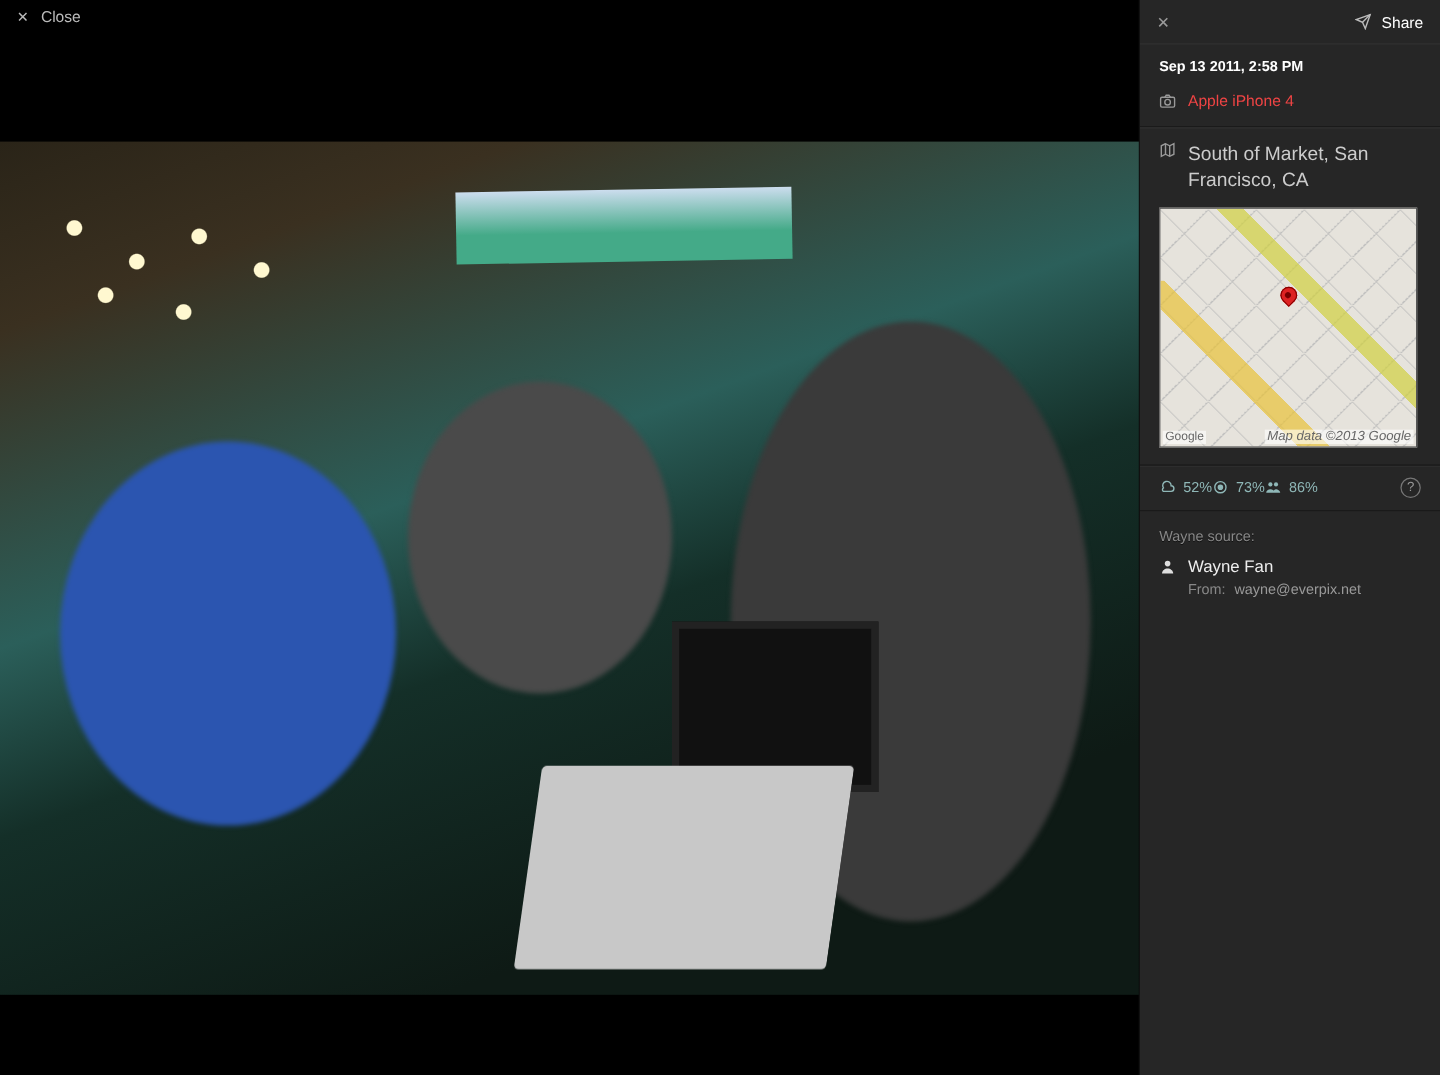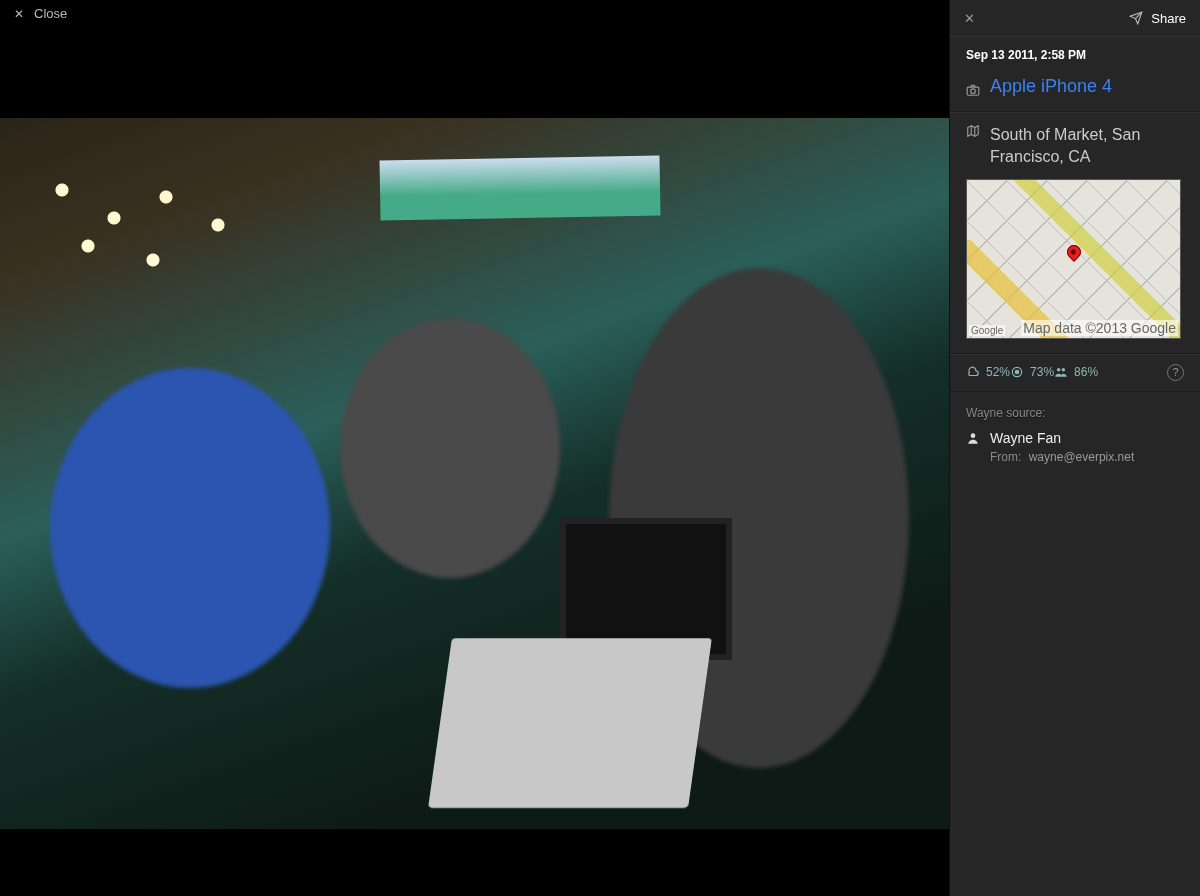--- a/index.html
+++ b/index.html
@@ -107,22 +107,22 @@
   .timestamp {
     color: #fff;
     font-weight: 600;
     font-size: 12px;
     margin-bottom: 14px;
   }
   .row {
     display: flex;
     align-items: flex-end;
     gap: 10px;
-    color: #3b82f6;
-    font-size: 18px;
+    color: #ef4444;
+    font-size: 13px;
   }
   .mini-icon {
     width: 14px;
     height: 14px;
     display: inline-flex;
     align-items: center;
     justify-content: center;
     color: #888;
     flex: none;
   }
@@ -132,21 +132,21 @@
     padding: 10px 16px;
     border-bottom: 1px solid #1a1a1a;
     box-shadow: inset 0 1px 0 #303030;
     font-size: 11px;
     color: #aaa;
   }
   .loc-section { padding: 12px 16px 14px 16px; border-bottom: 1px solid #1a1a1a; box-shadow: inset 0 1px 0 #303030; }
   .loc-row { display:flex; gap:10px; align-items:flex-start; color:#ccc; font-size:16px; margin-bottom:10px; line-height:1.4; }
   .map {
     width: 215px;
-    height: 160px;
+    height: 200px;
     border: 1px solid #555;
     box-sizing: border-box;
     position: relative;
     background:
       linear-gradient(45deg, transparent 48%, #bbb 48% 50%, transparent 50%) 0 0/40px 40px,
       linear-gradient(-45deg, transparent 48%, #bbb 48% 50%, transparent 50%) 0 0/40px 40px,
       #e6e3dc;
     overflow: hidden;
   }
   .map::before {
@@ -161,21 +161,21 @@
     position: absolute;
     left: 100px; top: 65px;
     width: 14px; height: 14px;
     background: #d22;
     border-radius: 50% 50% 50% 0;
     transform: rotate(-45deg);
     box-shadow: 0 0 0 1px #800 inset;
   }
   .pin::after { content:""; position:absolute; left:4px; top:4px; width:5px; height:5px; background:#700; border-radius:50%; }
   .map-attr-left { position:absolute; left:2px; bottom:2px; font-size:10px; color:#666; background:rgba(255,255,255,.6); padding:0 2px;}
-  .map-attr-right { position:absolute; right:2px; bottom:2px; font-size:14px; color:#666; background:rgba(255,255,255,.6); padding:0 2px;}
+  .map-attr-right { position:absolute; right:2px; bottom:2px; font-size:11px; color:#666; background:rgba(255,255,255,.6); padding:0 2px;font-style:italic;}
   .scores {
     display:flex;
     align-items:center;
     gap: 0;
     padding: 10px 16px;
     border-bottom: 1px solid #1a1a1a;
     box-shadow: inset 0 1px 0 #303030;
     font-size: 12px;
     color: #9cc;
   }

